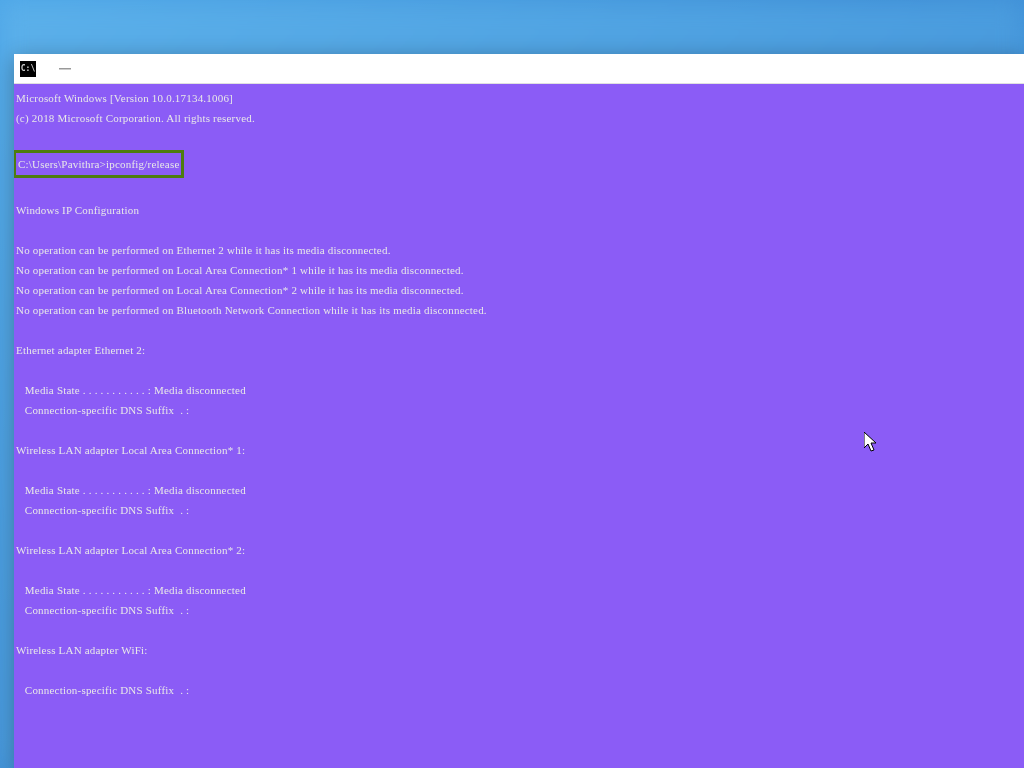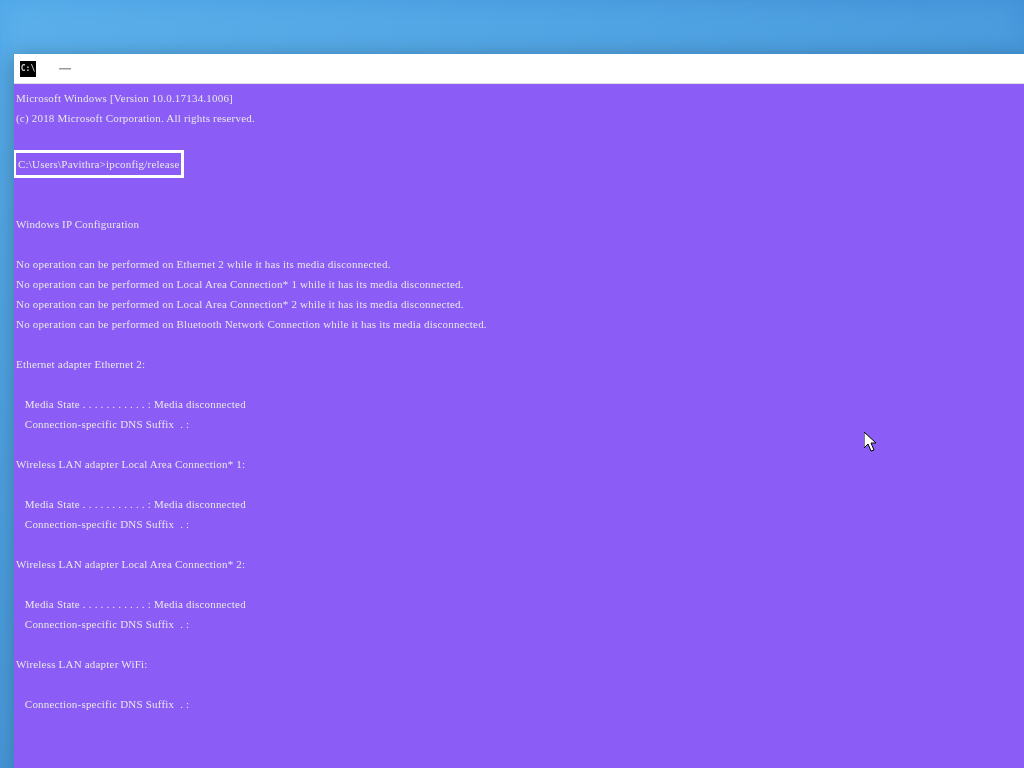--- a/index.html
+++ b/index.html
@@ -77,26 +77,26 @@
       font-family: Liberation Serif, serif;
       font-size: 11px;
       line-height: 20px;
       padding: 4px 2px;
       height: calc(100% - 30px);
       white-space: pre;
       overflow: hidden;
       letter-spacing: 0.2px;
     }
     .highlight-box {
-      border: 3px solid #ffffff;
+      border: 3px solid #4d7c0f;
       display: inline-block;
       padding: 1px 2px;
       margin-left: -3px;
       margin-top: 2px;
-      margin-bottom: 16px;
+      margin-bottom: 2px;
     }
     .cursor-icon {
       position: absolute;
       top: 432px;
       left: 864px;
       width: 16px;
       height: 22px;
       pointer-events: none;
     }
     .blank-line {

